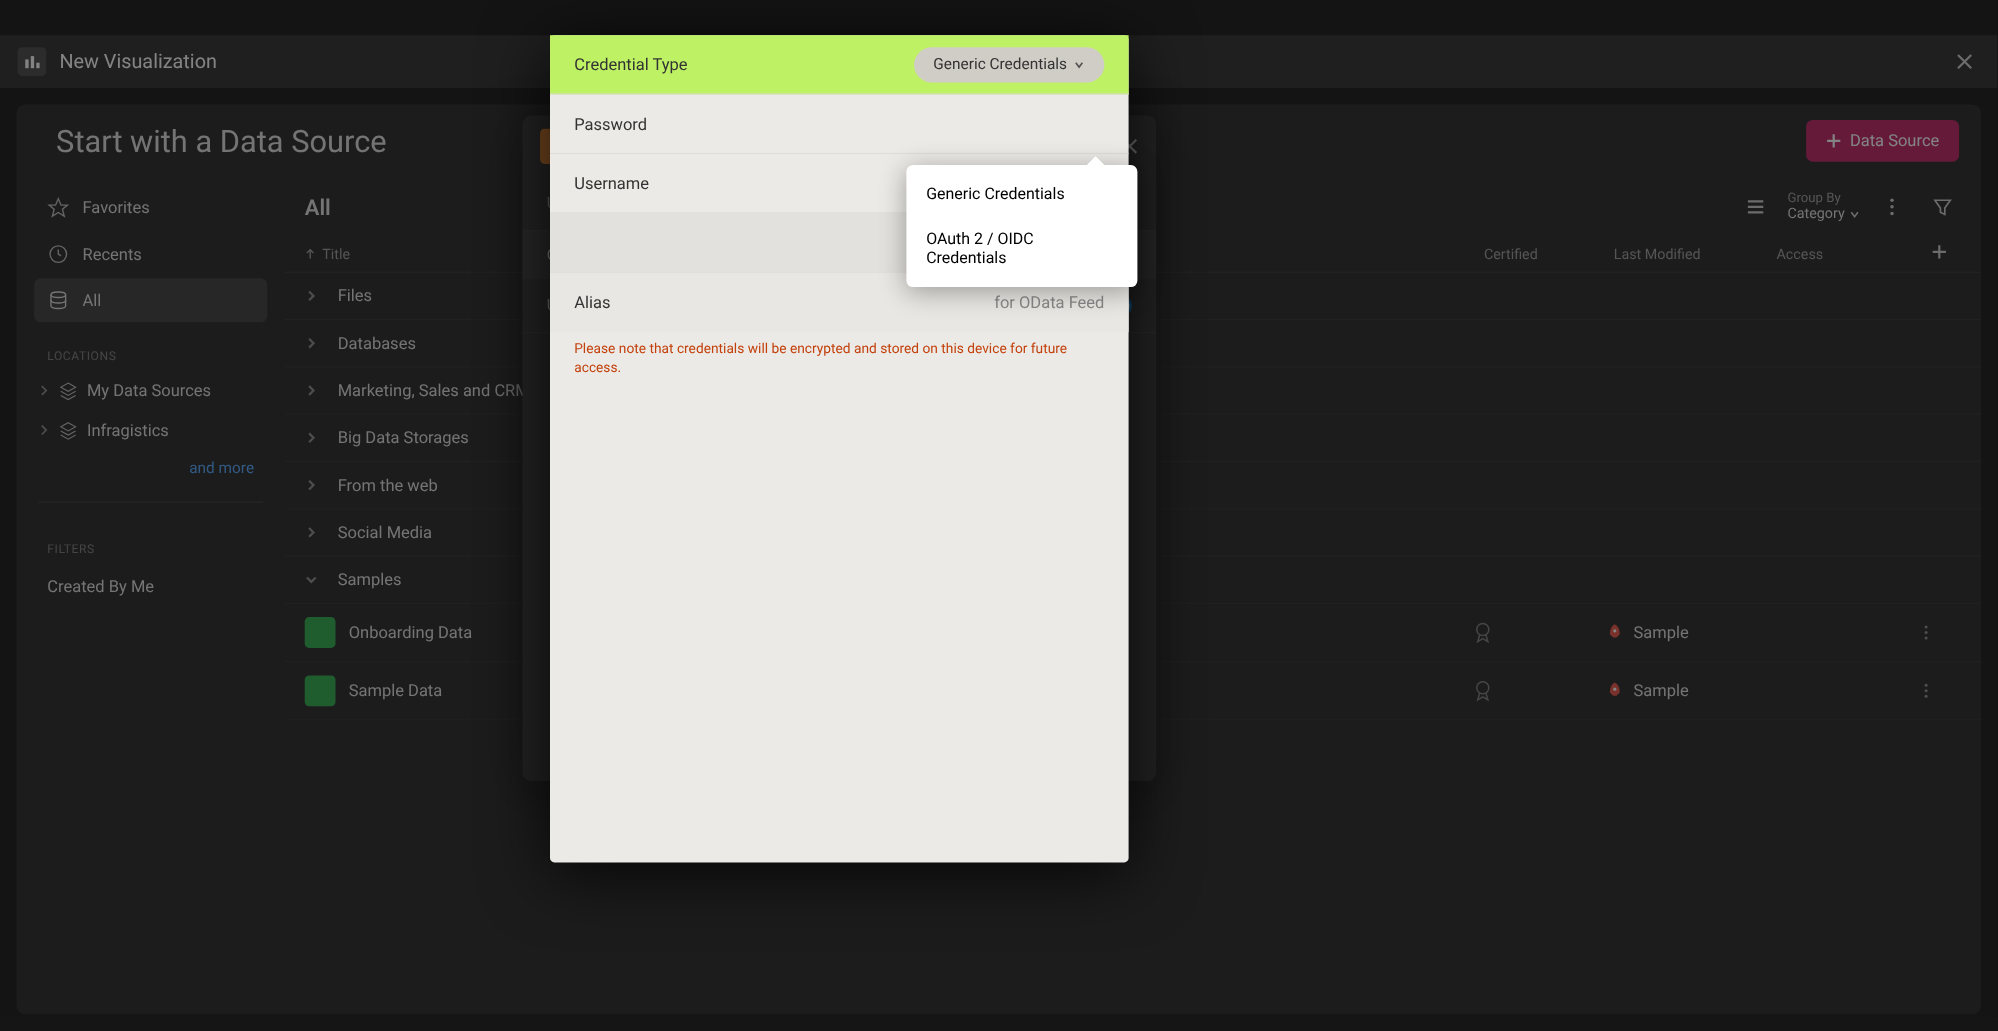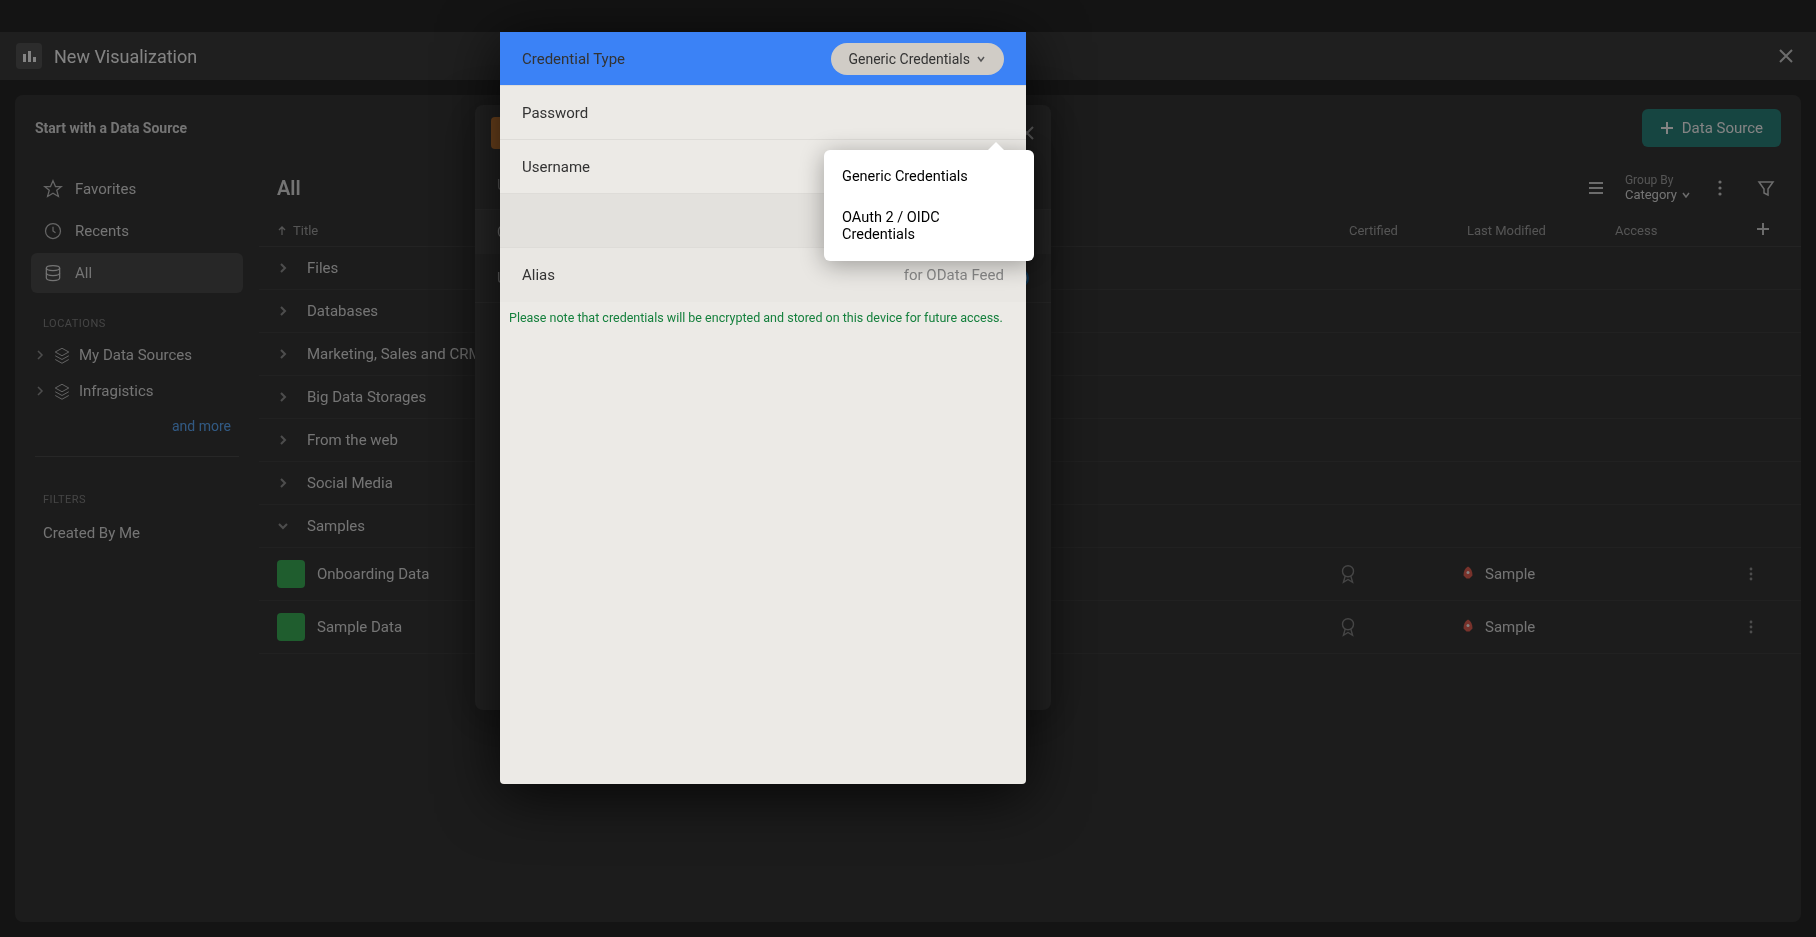--- a/index.html
+++ b/index.html
@@ -62,24 +62,24 @@
     display: flex;
     flex-direction: column;
     overflow:hidden;
   }
   .ds-topbar {
     display: flex;
     align-items: center;
     padding: 14px 20px;
     gap: 12px;
   }
-  .ds-title { font-size: 14px; font-weight: 700; flex:0 0 auto; }
+  .ds-title { font-size: 28px; font-weight: 400; flex:0 0 auto;margin-left:16px; }
   .ds-spacer { flex: 1 1 auto; }
   .btn-primary {
-    background: #0f766e;
+    background: #be185d;
     color:#fff;
     border:none;
     border-radius: 6px;
     padding: 10px 18px;
     font-size: 15px;
     display:flex; align-items:center; gap:8px;
     cursor:pointer;
   }
   .search-box {
     display:flex; align-items:center;
@@ -237,36 +237,36 @@
     display:flex;align-items:center;
     padding:16px 22px;
     border-bottom:1px solid #dedcd8;
     font-size:15px;
     min-height:54px;
   }
   .cred-row .cr-label{ flex:0 0 auto;}
   .cred-row .cr-right{ margin-left:auto; display:flex;align-items:center;gap:8px;}
   .cred-row.section{ background:#e3e1dd; cursor:pointer;}
   .cred-row.type{
-    background:#3b82f6;
+    background:#bef264;
     padding-top:10px;padding-bottom:10px;
   }
   .type-pill{
     background:#d0ccc6;
     border-radius:20px;
     padding:8px 18px;
     display:flex;align-items:center;gap:6px;
     font-size:14px;
     cursor:pointer;
   }
   .alias-row{ border-bottom:none; background:#e9e7e3;}
   .note{
-    padding:8px 9px 18px;
+    padding:8px 22px 18px;
     font-size:12.5px;
-    color:#15803d;
+    color:#c2410c;
     line-height:1.35;
   }
   .cred-footer{
     padding:14px;
     display:flex;justify-content:center;
     border-top:1px solid #dedcd8;
   }
   .btn-add{
     background:#bcbab6;
     color:#7a7874;

